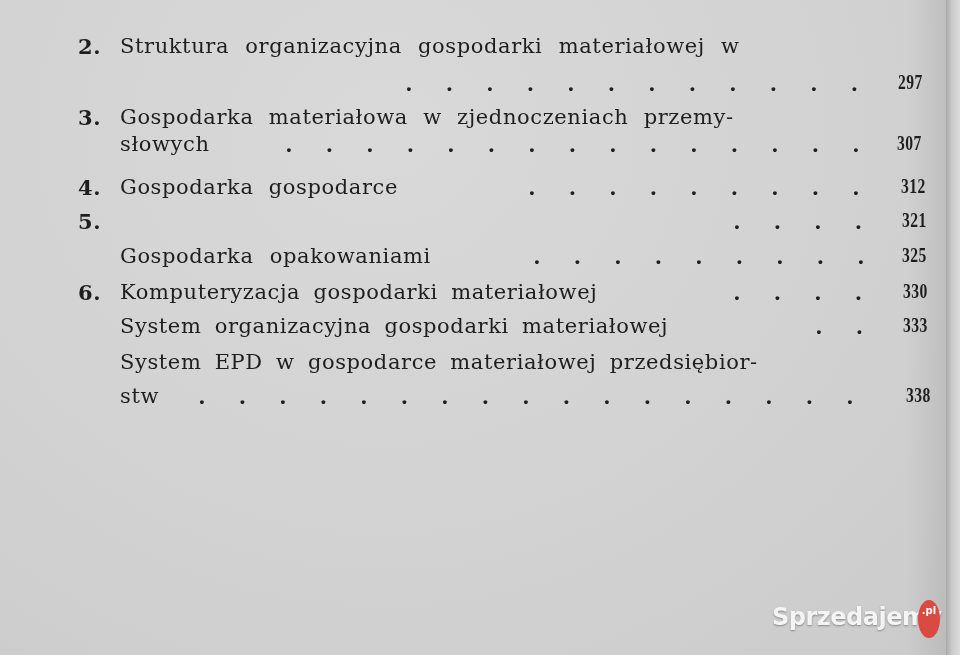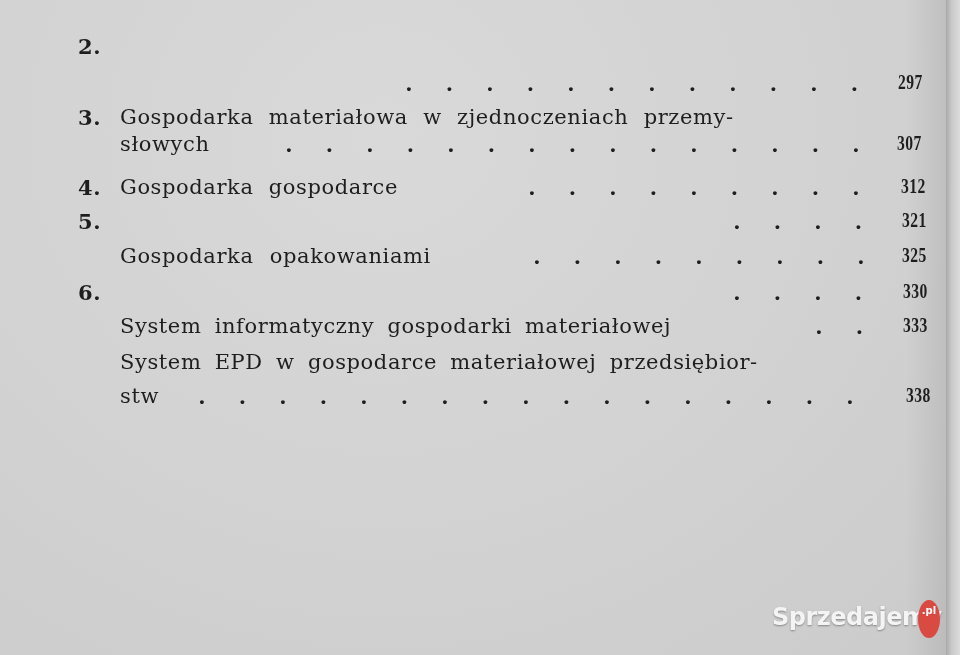--- a/index.html
+++ b/index.html
@@ -108,20 +108,21 @@
 <body>
 
 <div class="page">
   <div class="page-shadow"></div>
   <div class="page-edge"></div>
 
   <div class="toc">
 
     <div class="line" style="top:34px">
       <span class="num">2.</span>
+      <span class="text" style="word-spacing:9px">Struktura organizacyjna gospodarki materiałowej w</span>
     </div>
     <div class="line" style="top:71px">
       <span class="dots" style="left:372px"><span>.</span><span>.</span><span>.</span><span>.</span><span>.</span><span>.</span><span>.</span><span>.</span><span>.</span><span>.</span><span>.</span><span>.</span></span>
       <span class="page-no" style="left:898px">297</span>
     </div>
 
     <div class="line" style="top:105px">
       <span class="num">3.</span>
       <span class="text" style="word-spacing:8px">Gospodarka materiałowa w zjednoczeniach przemy-</span>
     </div>
@@ -145,26 +146,27 @@
     </div>
 
     <div class="line" style="top:244px">
       <span class="text" style="word-spacing:9px">Gospodarka opakowaniami</span>
       <span class="dots" style="left:500px"><span>.</span><span>.</span><span>.</span><span>.</span><span>.</span><span>.</span><span>.</span><span>.</span><span>.</span></span>
       <span class="page-no" style="left:902px">325</span>
     </div>
 
     <div class="line" style="top:280px">
       <span class="num">6.</span>
+      <span class="text">Komputeryzacja gospodarki materiałowej</span>
       <span class="dots" style="left:700px"><span>.</span><span>.</span><span>.</span><span>.</span></span>
       <span class="page-no" style="left:903px">330</span>
     </div>
 
     <div class="line" style="top:314px">
-      <span class="text">System informatyczny gospodarki materiałowej</span>
+      <span class="text">System organizacyjna gospodarki materiałowej</span>
       <span class="dots" style="left:782px"><span>.</span><span>.</span></span>
       <span class="page-no" style="left:903px">333</span>
     </div>
 
     <div class="line" style="top:350px">
       <span class="text">System EPD w gospodarce materiałowej przedsiębior-</span>
     </div>
     <div class="line" style="top:384px">
       <span class="text">stw</span>
       <span class="dots" style="left:165px"><span>.</span><span>.</span><span>.</span><span>.</span><span>.</span><span>.</span><span>.</span><span>.</span><span>.</span><span>.</span><span>.</span><span>.</span><span>.</span><span>.</span><span>.</span><span>.</span><span>.</span></span>

